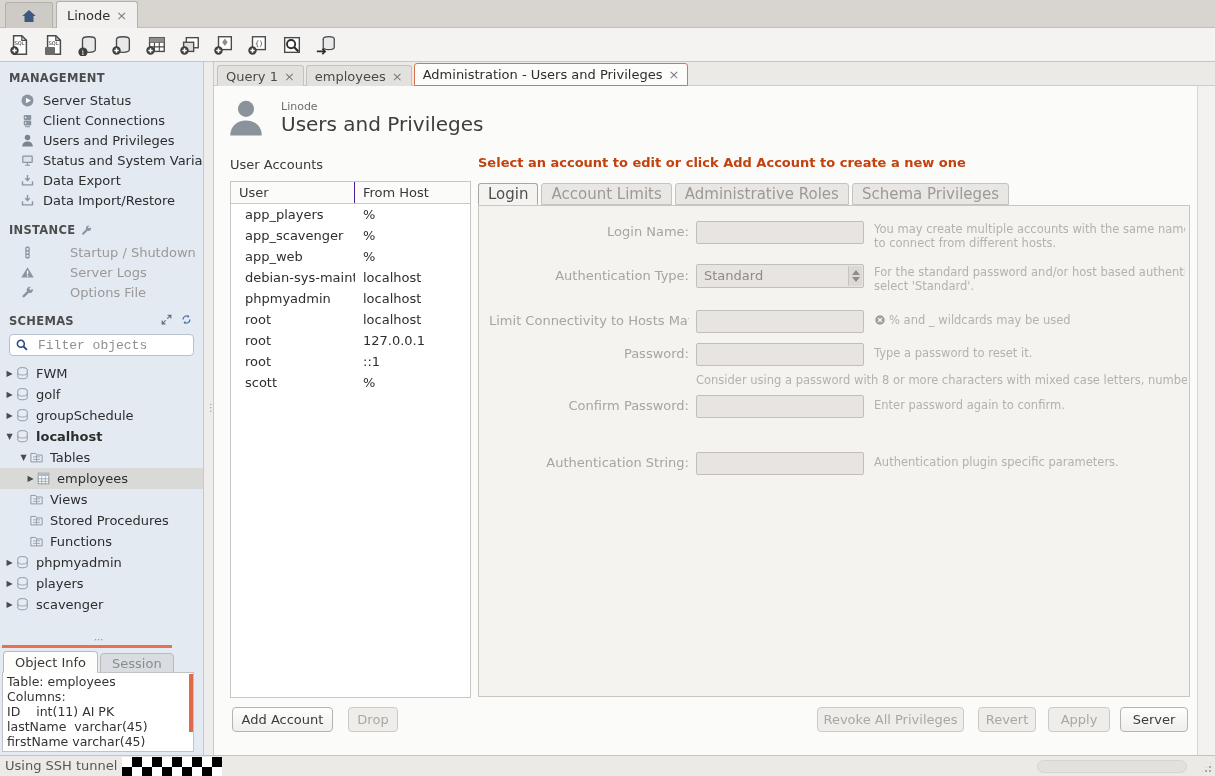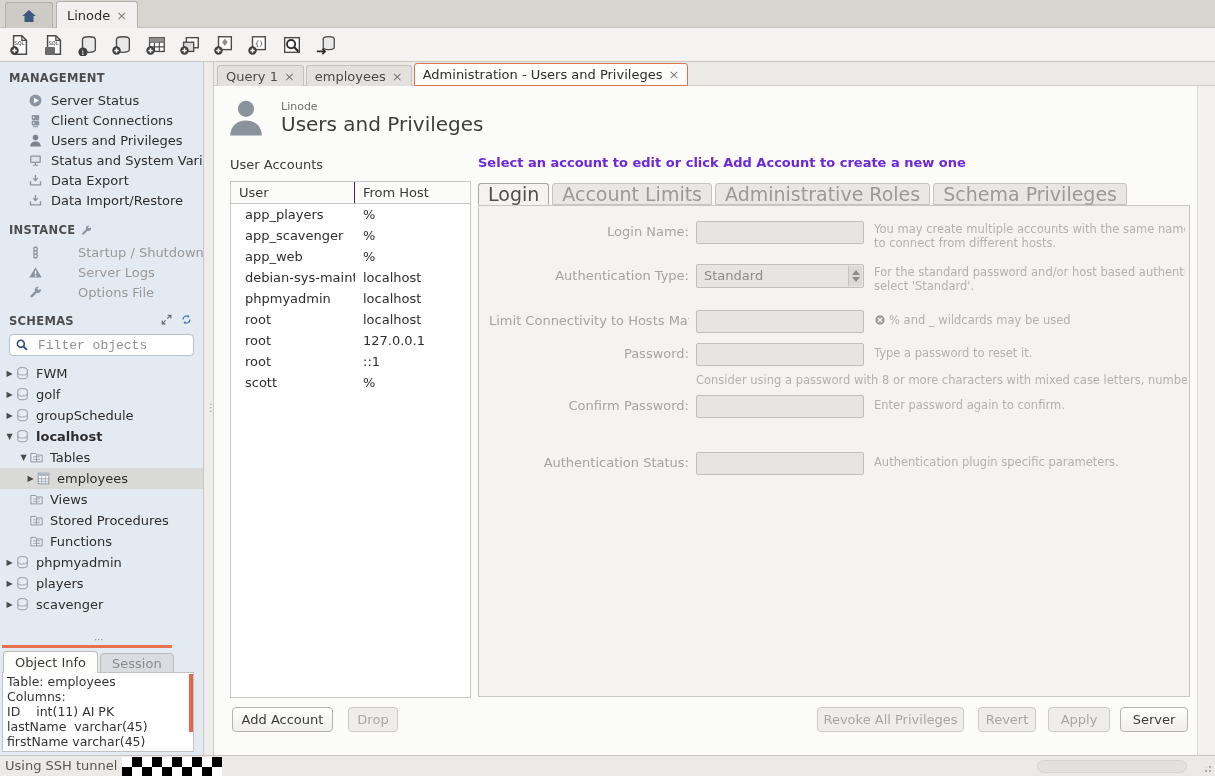--- a/index.html
+++ b/index.html
@@ -15,21 +15,21 @@
   .toolbar { position:absolute; left:0; top:28px; width:1215px; height:34px; background:#f4f3f1; border-bottom:1px solid #c9c6c2; }
   .tb-icons { position:absolute; left:6px; top:3px; display:flex; gap:7px; }
   .tb-btn { width:27px; height:27px; display:flex; align-items:center; justify-content:center; }
   .tb-btn svg { width:22px; height:22px; }
   .tb-right { position:absolute; right:0; top:0; height:34px; }
 
   
   .sidebar { position:absolute; left:0; top:62px; width:203px; bottom:21px; background:#e4eaf2; overflow:hidden; }
   .sec-head { margin:9px 0 5px 9px; font-size:11.5px; font-weight:bold; color:#4d4d4d; letter-spacing:.3px; display:flex; align-items:center; }
   .sec-head svg { width:13px; height:13px; margin-left:5px; }
-  .side-item { height:20px; display:flex; align-items:center; padding-left:28px; font-size:13px; color:#2d2d2d; white-space:nowrap; overflow:hidden; }
+  .side-item { height:20px; display:flex; align-items:center; padding-left:20px; font-size:13px; color:#2d2d2d; white-space:nowrap; overflow:hidden; }
   .side-item svg { width:15px; height:15px; margin-right:8px; flex:none; }
   .side-item.disabled { color:#9a9997;gap:27px; }
   .schemas-head { margin-top:12px; position:relative; }
   .sh-icons { position:absolute; right:10px; top:-1px; display:flex; gap:7px; }
   .sh-icons svg { width:13px; height:13px; margin:0; }
   .filterbox { margin:6px 9px 7px 9px; height:22px; background:#fff; border:1px solid #b7c0cd; border-radius:4px; display:flex; align-items:center; padding:0 5px; }
   .filterbox svg { width:14px; height:14px; flex:none; }
   .filterbox input { border:none; outline:none; background:transparent; font-family:Liberation Mono, monospace; font-size:13px; color:#1d4ed8; width:150px; margin-left:9px; }
   .filterbox input::placeholder { color:#8f8f8f; }
   .titem { height:21px; display:flex; align-items:center; font-size:13px; color:#2d2d2d; white-space:nowrap; }
@@ -62,34 +62,34 @@
   .doctabs { position:absolute; left:0; top:0; right:0; height:24px; background:#eceae7; border-bottom:1px solid #cfccc8; display:flex; padding-left:2px; }
   .dtab { margin:3px 1px 0 1px; padding:0 8px; height:21px; display:flex; align-items:center; font-size:13px; color:#4a4a4a; background:#e3e1de; border:1px solid #c5c2be; border-bottom:none; border-radius:3px 3px 0 0; }
   .dtab.active { background:#fcfcfb; border:1px solid #dc7350; color:#2e2e2e; height:23px; margin-top:1px; position:relative; z-index:2; }
   .mainscroll { position:absolute; right:0; top:24px; bottom:0; width:18px; background:#f3f2f0; border-left:1px solid #dad7d3; }
 
   .hdr-person { position:absolute; left:11px; top:35px; width:42px; height:42px; }
   .hdr-conn { position:absolute; left:67px; top:38px; font-size:11px; color:#6e6e6e; }
   .hdr-title { position:absolute; left:67px; top:50px; font-size:20px; color:#3d3d3d; }
 
   .ua-label { position:absolute; left:16px; top:95px; font-size:13px; color:#3a3a3a; }
-  .prompt { position:absolute; left:264px; top:93px; font-size:13px; font-weight:bold; color:#6d28d9; }
+  .prompt { position:absolute; left:264px; top:93px; font-size:13px; font-weight:bold; color:#c2410c; }
 
   
   .acct { position:absolute; left:16px; top:119px; width:241px; height:517px; background:#fff; border:1px solid #c6c6c6; overflow:hidden; }
   .acct-head { height:22px; border-bottom:1px solid #c9c9c9; display:flex; background:#fbfbfa; }
   .acct-head span { font-size:13px; color:#3a3a3a; line-height:21px; padding-left:8px; }
   .ah1 { width:124px; border-right:1px solid #4c1d95; }
   .arow { height:21px; display:flex; font-size:13px; color:#2e2e2e; }
   .arow .c1 { width:124px; padding-left:14px; line-height:21px; white-space:nowrap; overflow:hidden; }
   .arow .c2 { padding-left:8px; line-height:21px; }
 
   
   .etabs { position:absolute; left:264px; top:121px; display:flex; }
-  .etab { height:22px; padding:0 9px; display:flex; align-items:center; font-size:19px; border:1px solid #c6c3bf; border-radius:3px 3px 0 0; margin-right:3px; background:#e9e7e4; color:#9d9995; }
+  .etab { height:22px; padding:0 9px; display:flex; align-items:center; font-size:15px; border:1px solid #c6c3bf; border-radius:3px 3px 0 0; margin-right:3px; background:#e9e7e4; color:#9d9995; }
   .etab.active { background:#f4f3f0; border-color:#a9a6a2; border-bottom:1px solid #f4f3f0; color:#4e4e4e; position:relative; z-index:2; }
   .panel { position:absolute; left:264px; top:143px; width:712px; height:492px; background:#f4f3f0; border:1px solid #c9c6c2; }
   .f-label { position:absolute; left:10px; width:200px; text-align:right; font-size:13px; color:#a8a4a0; white-space:nowrap; overflow:hidden; }
   .f-label.left { text-align:left; }
   .f-input { position:absolute; left:217px; width:168px; height:23px; background:#e7e4e1; border:1px solid #c2bfbb; border-radius:2px; }
   .f-select { position:absolute; left:217px; width:168px; height:24px; background:#e7e4e1; border:1px solid #c2bfbb; border-radius:2px; font-size:13px; color:#8f8b87; line-height:22px; padding-left:7px; }
   .spin { position:absolute; right:1px; top:1px; bottom:1px; width:14px; border-left:1px solid #c6c3bf; background:#ddd9d6; }
   .spin::before, .spin::after { content:""; position:absolute; left:3px; border-left:4px solid transparent; border-right:4px solid transparent; }
   .spin::before { top:4px; border-bottom:5px solid #8f8b87; }
   .spin::after { bottom:4px; border-top:5px solid #8f8b87; }
@@ -606,21 +606,21 @@
 
     <div class="f-label" style="top:140px">Password:</div>
     <div class="f-input" style="top:137px"></div>
     <div class="f-hint" style="top:140px">Type a password to reset it.</div>
     <div class="f-note" style="top:167px">Consider using a password with 8 or more characters with mixed case letters, numbers and punctuation marks.</div>
 
     <div class="f-label" style="top:192px">Confirm Password:</div>
     <div class="f-input" style="top:189px"></div>
     <div class="f-hint" style="top:192px">Enter password again to confirm.</div>
 
-    <div class="f-label" style="top:249px">Authentication Status:</div>
+    <div class="f-label" style="top:249px">Authentication String:</div>
     <div class="f-input" style="top:246px"></div>
     <div class="f-hint" style="top:249px">Authentication plugin specific parameters.</div>
   </div>
 
   <div class="btn" style="left:18px;width:101px">Add Account</div>
   <div class="btn disabled" style="left:134px;width:50px">Drop</div>
   <div class="btn disabled" style="left:603px;width:147px">Revoke All Privileges</div>
   <div class="btn disabled" style="left:764px;width:58px">Revert</div>
   <div class="btn disabled" style="left:834px;width:62px">Apply</div>
   <div class="btn" style="left:906px;width:68px">Server</div>

